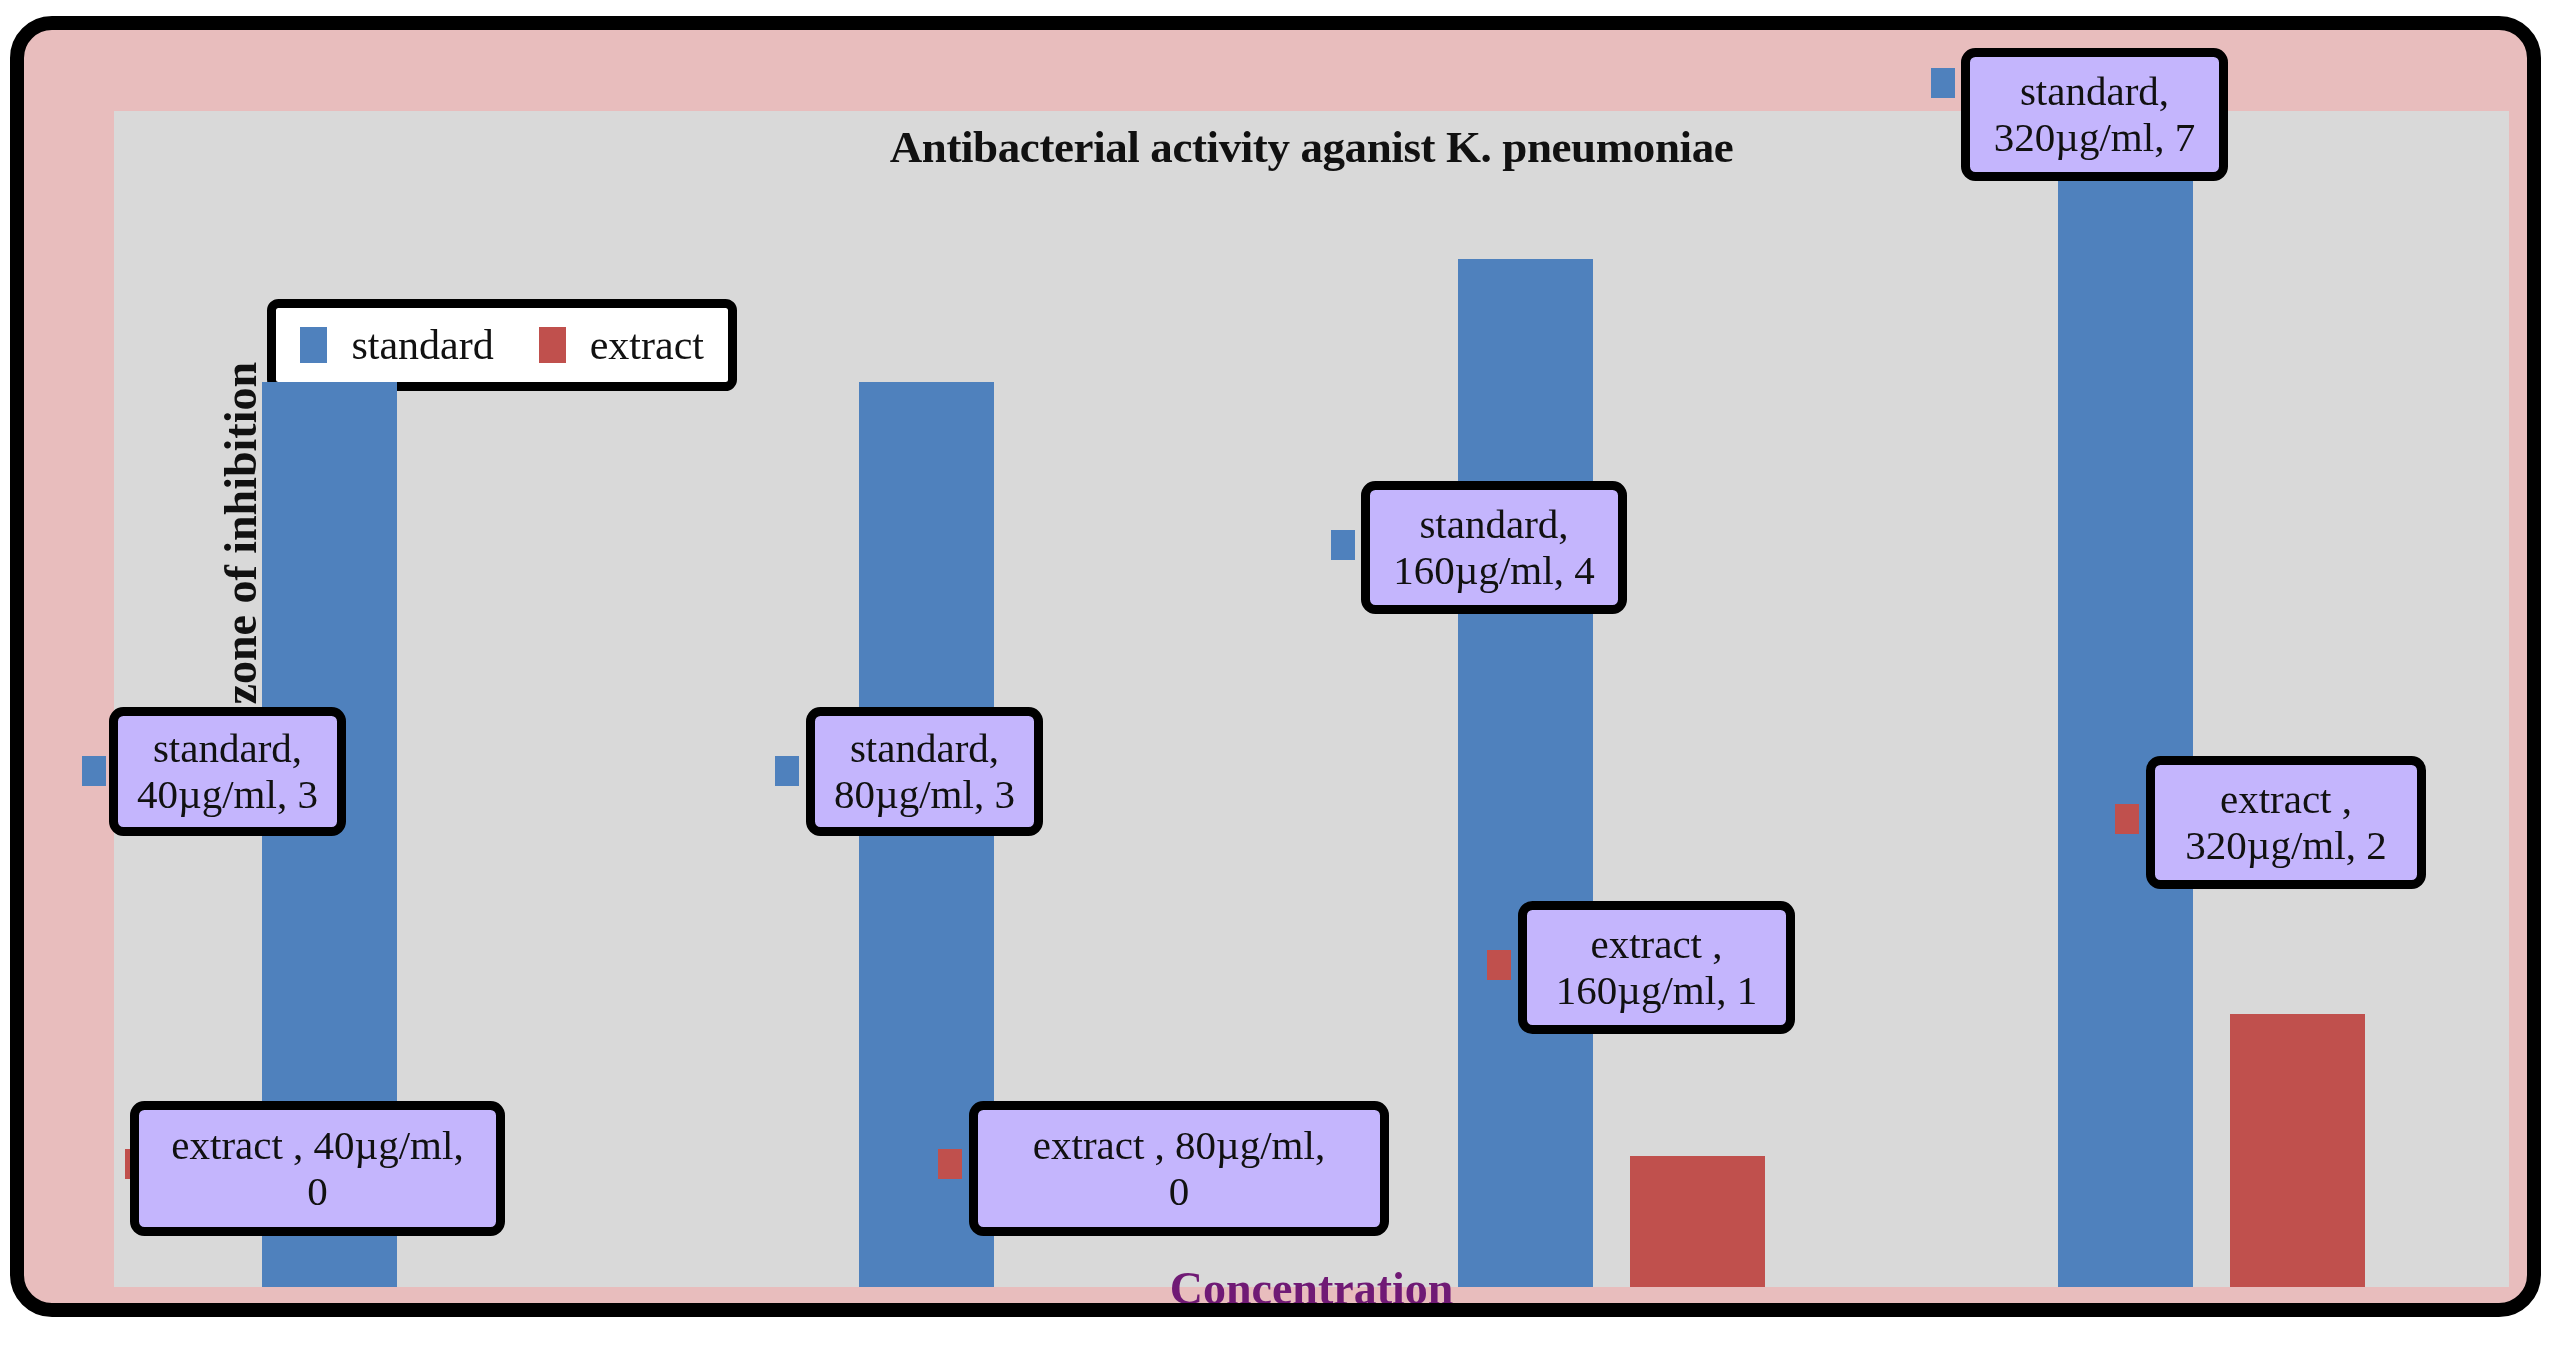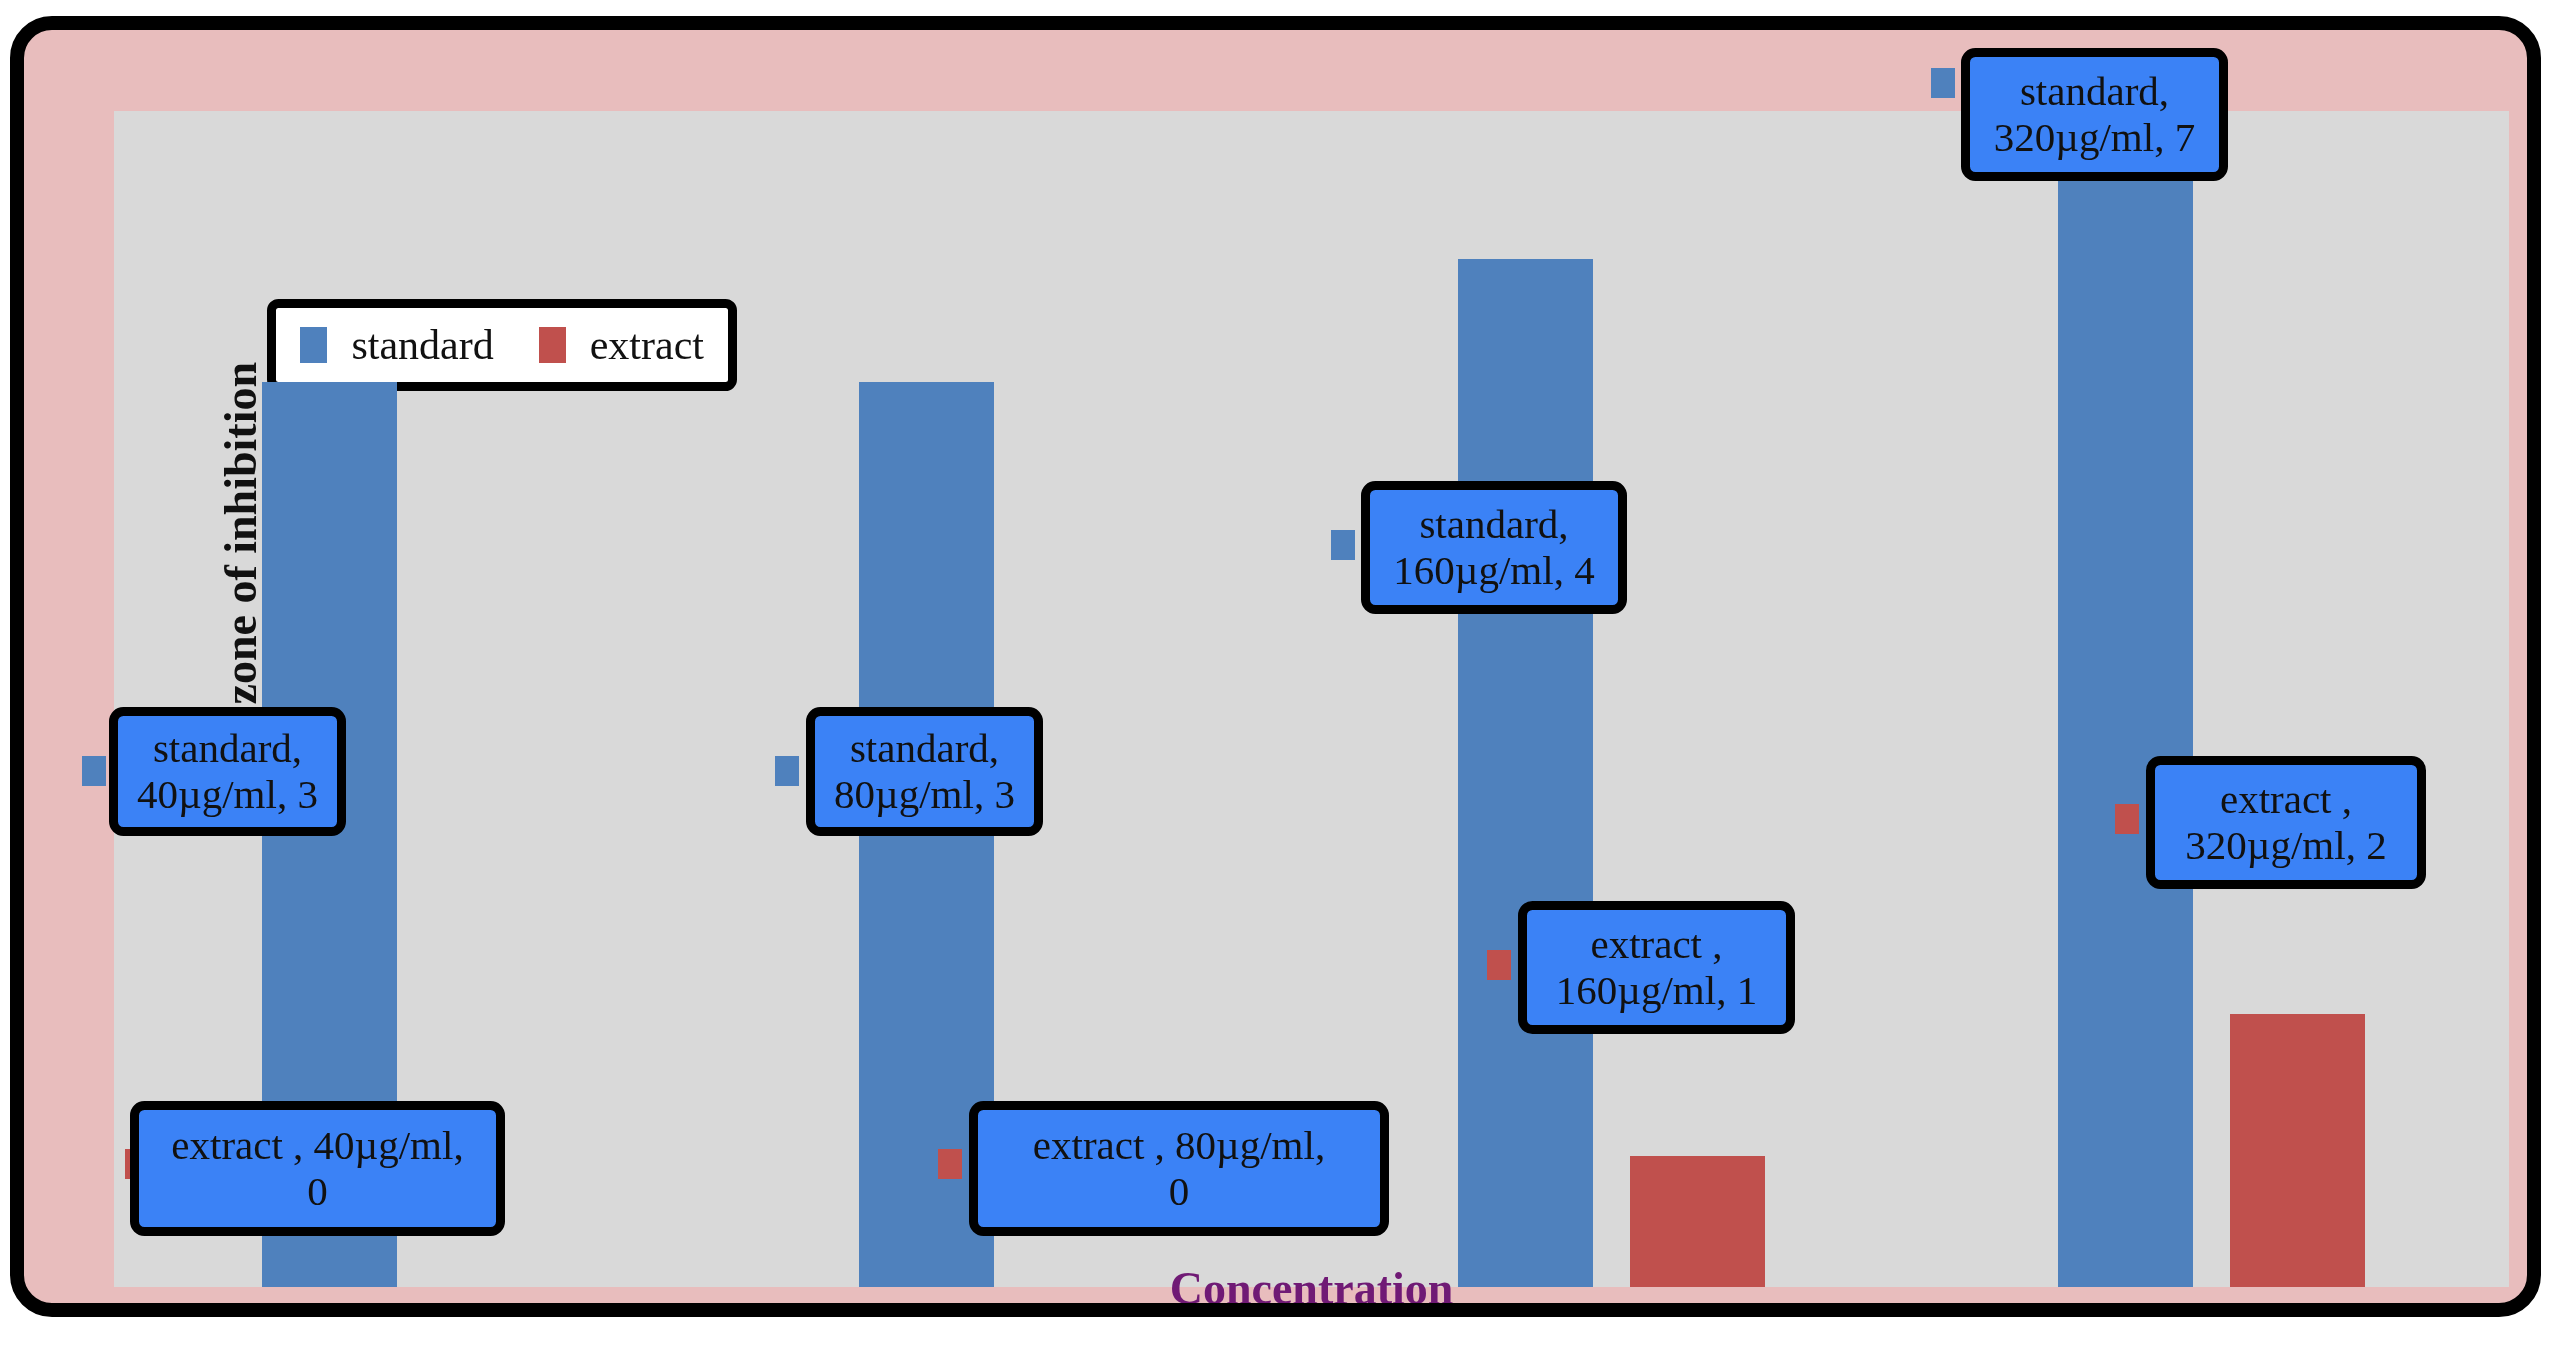--- a/index.html
+++ b/index.html
@@ -78,21 +78,21 @@
   .legend-text{font-size:42px;color:#111111;line-height:1;}
 
   
   .bar{position:absolute;bottom:0;}
   .bar.standard{background:#4f81bd;}
   .bar.extract{background:#c0504d;}
 
   
   .data-label{
     position:absolute;
-    background:#3b82f6;
+    background:#c4b5fd;
     border:9.3px solid #000000;
     border-radius:14.4px;
     box-sizing:border-box;
     font-size:41px;
     line-height:1.12;
     color:#111111;
     text-align:center;
     padding:7.2px 13px;
     white-space:pre-line;
     display:flex;
@@ -107,20 +107,21 @@
   .label-marker.standard{background:#4f81bd;}
   .label-marker.extract{background:#c0504d;}
 </style>
 </head>
 <body>
 
 <div id="figure-frame">
 
   <div id="plot-area">
 
+    <div id="chart-title">Antibacterial activity aganist K. pneumoniae</div>
 
     <div id="y-axis-title">zone of inhibition</div>
 
     <div id="x-axis-title">Concentration</div>
 
     <div id="legend">
       <div class="legend-entry">
         <span class="legend-swatch" style="background:#4f81bd"></span>
         <span class="legend-text">standard</span>
       </div>

